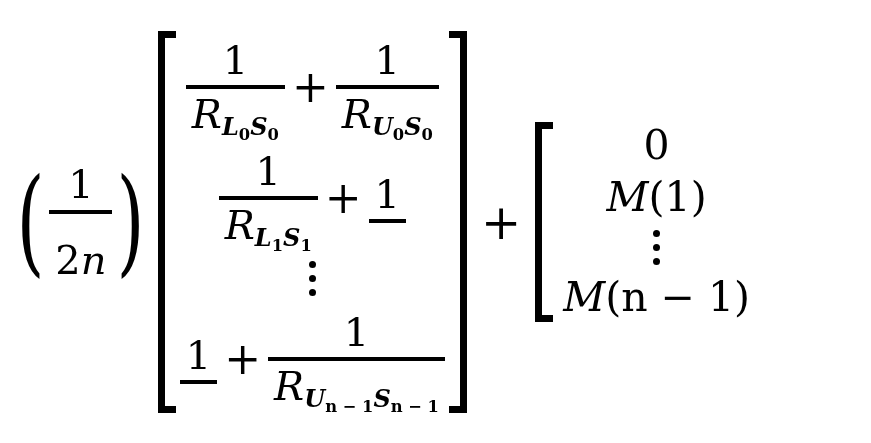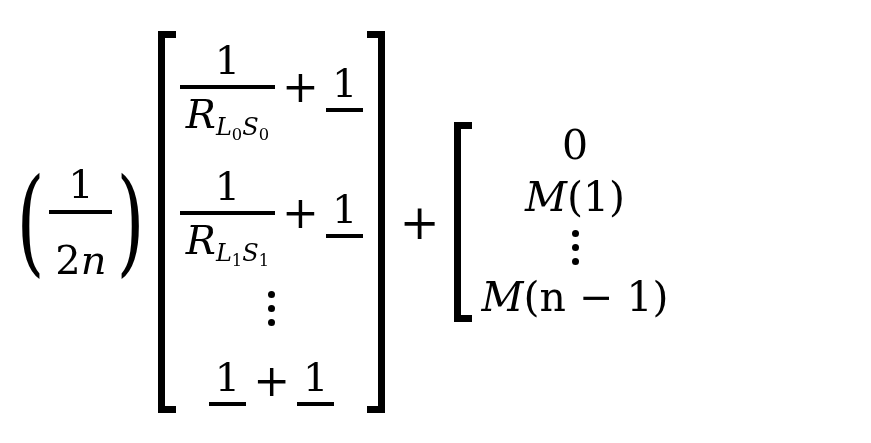--- a/index.html
+++ b/index.html
@@ -149,20 +149,21 @@
   .resfrac { font-size: 40px; }
   .resfrac .num { font-size: 40px; }
   .resfrac .den { font-size: 40px; }
 
   
   sub {
     font-size: 0.60em;
     line-height: 0;
     vertical-align: -0.30em;
     font-style: italic;
+    font-weight: bold;
   }
   sub sub {
     font-size: 0.68em;
     vertical-align: -0.28em;
     font-style: normal;
   }
   .subnum { font-style: normal; }
 
   
   .vdots {
@@ -239,20 +240,21 @@
         <span class="mrow">
           <span class="frac resfrac">
             <span class="num">1</span>
             <span class="bar"></span>
             <span class="den"><span class="mathvar">R</span><sub><span>L</span><sub class="subnum">0</sub><span>S</span><sub class="subnum">0</sub></sub></span>
           </span>
           <span class="plus-inline">+</span>
           <span class="frac resfrac">
             <span class="num">1</span>
             <span class="bar"></span>
+            <span class="den"><span class="mathvar">R</span><sub><span>U</span><sub class="subnum">0</sub><span>S</span><sub class="subnum">0</sub></sub></span>
           </span>
         </span>
 
         <span class="mrow">
           <span class="frac resfrac">
             <span class="num">1</span>
             <span class="bar"></span>
             <span class="den"><span class="mathvar">R</span><sub><span>L</span><sub class="subnum">1</sub><span>S</span><sub class="subnum">1</sub></sub></span>
           </span>
           <span class="plus-inline">+</span>
@@ -270,20 +272,21 @@
 
         <span class="mrow">
           <span class="frac resfrac">
             <span class="num">1</span>
             <span class="bar"></span>
           </span>
           <span class="plus-inline">+</span>
           <span class="frac resfrac">
             <span class="num">1</span>
             <span class="bar"></span>
+            <span class="den"><span class="mathvar">R</span><sub><span>U</span><sub class="subnum">n − 1</sub><span>S</span><sub class="subnum">n − 1</sub></sub></span>
           </span>
         </span>
 
       </span>
 
       <span class="bracket bracket-right">
           <span class="cap-bottom"></span>
         </span>
     </span>
 

